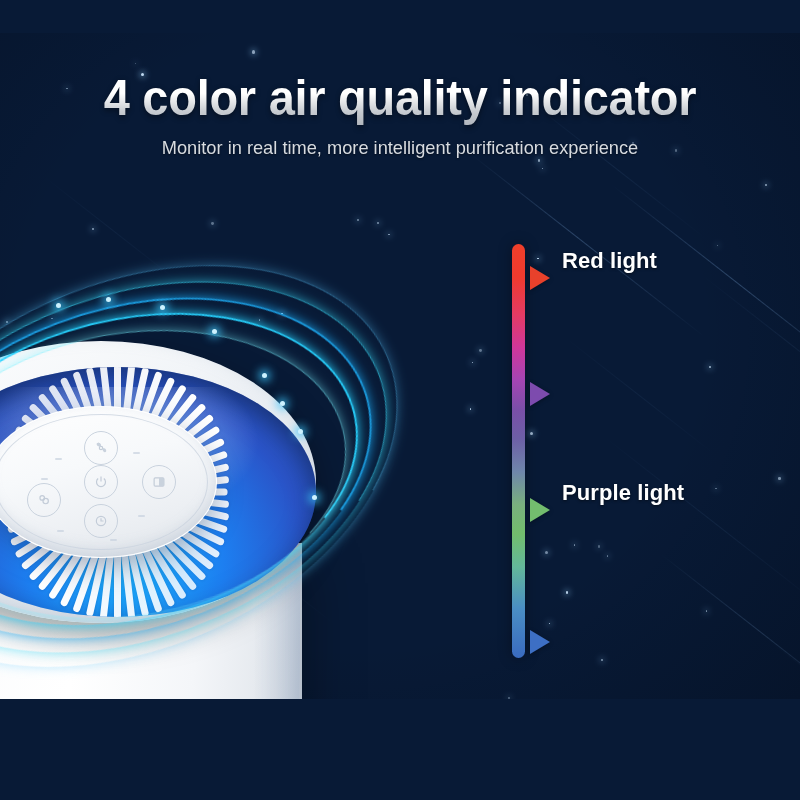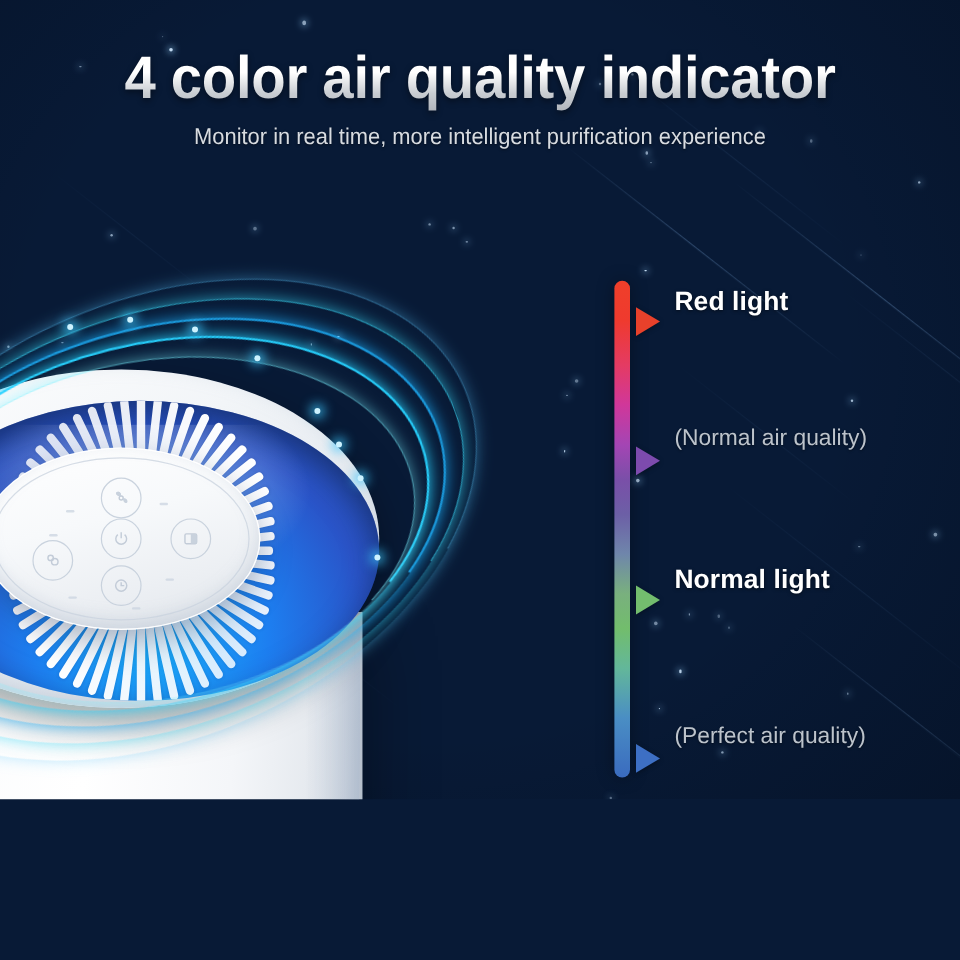--- a/index.html
+++ b/index.html
@@ -4,21 +4,21 @@
 <style>
   * { margin:0; padding:0; box-sizing:border-box; }
   html,body { width:800px; height:800px; }
   body {
     font-family:"Liberation Sans", sans-serif;
     background:#081a36;
     overflow:hidden;
     position:relative;
   }
 
-  #stage { position:absolute; inset:0; width:800px; height:666px; overflow:hidden; }
+  #stage { position:absolute; inset:0; width:800px; height:666px; overflow:hidden;margin-top:33px; }
 
   
   .bg-base {
     position:absolute; inset:0;
     background:
       radial-gradient(ellipse 620px 420px at 18% 14%, #16335c 0%, rgba(16,44,82,0) 70%),
       radial-gradient(ellipse 560px 500px at 88% 78%, #0c2games 0%, rgba(10,34,66,0) 70%),
       radial-gradient(ellipse 700px 600px at 50% 50%, #0e2750 0%, rgba(8,24,50,0) 75%),
       linear-gradient(160deg, #102a52 0%, #0b1f40 42%, #081a34 72%, #050f22 100%);
   }
@@ -139,21 +139,21 @@
     position:absolute; border-style:solid; border-color:transparent;
     border-radius:50%;
     filter:blur(.6px);
   }
   .glowdot{
     position:absolute; width:5px; height:5px; border-radius:50%;
     background:#ccf2ff; box-shadow:0 0 10px 3px rgba(60,200,255,.95);
   }
 
   
-  #legend { position:absolute; left:504px; top:226px; width:296px; height:430px; }
+  #legend { position:absolute; left:504px; top:203px; width:296px; height:430px; }
   .gbar {
     position:absolute; left:8px; top:8px; width:13px; height:414px;
     border-radius:7px;
     background:linear-gradient(180deg,
       #ef3f2a 0%,
       #ef3a2e 8%,
       #e43b63 17%,
       #d0379a 25%,
       #a445b4 33%,
       #7a4fa8 40%,
@@ -394,31 +394,29 @@
     <div id="legend-rows">
         <div class="lrow" style="top: 12px;">
           <div class="tri" style="border-left-color: rgb(232, 65, 43); top: 18px;"></div>
           <div class="ltext">
             <div class="lname">Red light</div>
           </div>
         </div>
         <div class="lrow" style="top: 128px;">
           <div class="tri" style="border-left-color: rgb(125, 75, 174); top: 18px;"></div>
           <div class="ltext">
-            <div class="ldesc">(Normal air quality)</div>
           </div>
         </div>
         <div class="lrow" style="top: 244px;">
           <div class="tri" style="border-left-color: rgb(115, 189, 110); top: 18px;"></div>
           <div class="ltext">
-            <div class="lname">Normal light</div>
+            <div class="lname">Purple light</div>
           </div>
         </div>
         <div class="lrow" style="top: 376px;">
           <div class="tri" style="border-left-color: rgb(61, 111, 196); top: 18px;"></div>
           <div class="ltext">
-            <div class="ldesc">(Perfect air quality)</div>
           </div>
         </div>
       </div>
   </div>
 
 </div>
 
 </body></html>

